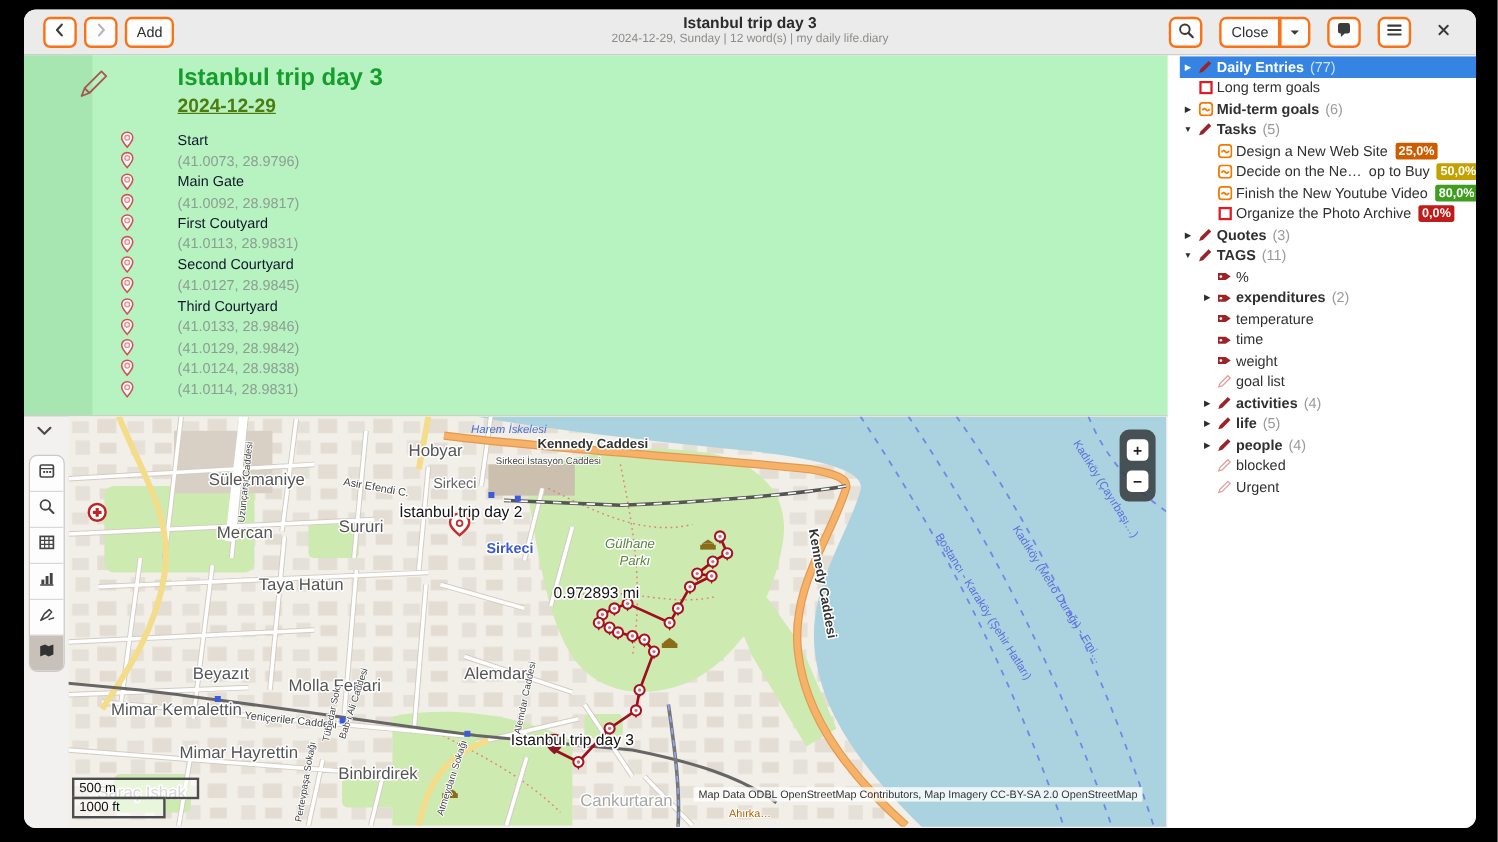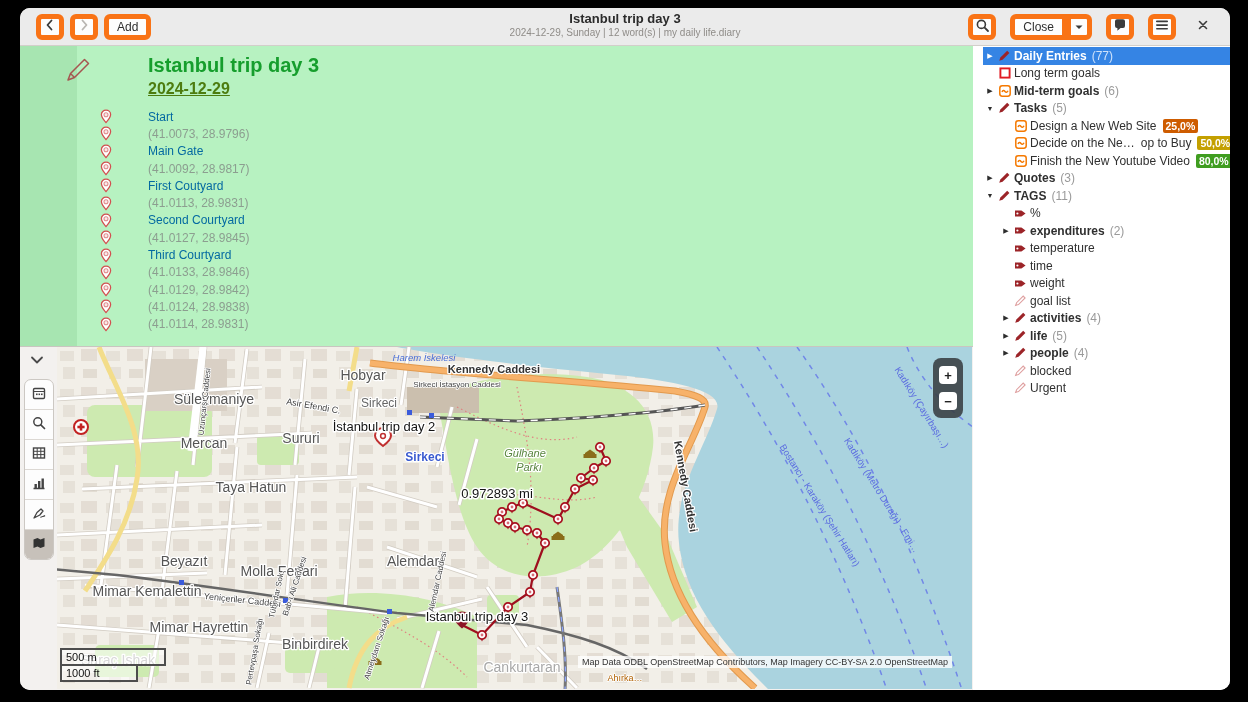--- a/index.html
+++ b/index.html
@@ -6,21 +6,21 @@
   body{width:1248px;height:702px;background:#000;position:relative;overflow:hidden;
        font-family:"Liberation Sans",sans-serif;-webkit-font-smoothing:antialiased}
   .window{position:absolute;left:20px;top:8px;width:1210px;height:682px;background:#fff;
           border-radius:10px;overflow:hidden;display:flex;flex-direction:column}
   
   .header{flex:0 0 37px;background:#ebebeb;border-bottom:1px solid #d2cfca;display:flex;
           align-items:center;position:relative}
   .hgroup{display:flex;align-items:center;gap:6px}
   .hleft{margin-left:16px}
   .hright{margin-left:auto;margin-right:14px;gap:14px}
-  .btn{background:#fdfdfd;border:5px solid #f97316;border-radius:6px;height:26px;min-width:26px;
+  .btn{background:#fdfdfd;border:2px solid #f97316;border-radius:6px;height:26px;min-width:26px;
        display:inline-flex;align-items:center;justify-content:center;font-size:12px;color:#2e2e2e;
        box-sizing:border-box;padding:0 8px;cursor:default}
   .btn.icon-btn{padding:0;width:28px}
   .split{display:flex}
   .split .btn:first-child{border-radius:6px 0 0 6px}
   .split .btn:last-child{border-radius:0 6px 6px 0;margin-left:-1px;width:24px;padding:0}
   .title-block{position:absolute;left:50%;transform:translateX(-50%);text-align:center;top:3px;line-height:1.25}
   .wtitle{font-size:13px;font-weight:bold;color:#2b2b2b}
   .wsub{font-size:10px;color:#8f8c88}
   .xclose{width:26px;height:26px;display:flex;align-items:center;justify-content:center;font-size:13px;color:#3a3a3a}
@@ -30,21 +30,21 @@
   .spacer{flex:0 0 10px;background:#fff}
   
   .editor{flex:0 0 300px;background:#b7f2c1;position:relative;overflow:hidden}
   .editor-margin{position:absolute;left:0;top:0;bottom:0;width:57px;background:#a7e5b1}
   .editor-pencil{position:absolute;left:44px;top:10px}
   .editor-title{position:absolute;left:128px;top:8px;font-size:20px;font-weight:bold;color:#169e2d}
   .date-link{position:absolute;left:128px;top:34px;font-size:16px;font-weight:bold;color:#4d7c0f;text-decoration:underline}
   .entries{position:absolute;left:0;top:62px;right:0}
   .entry{height:17.3px;display:flex;align-items:center}
   .entry .pin{margin-left:80px;width:12px;height:15px;flex:0 0 12px}
-  .entry .txt{margin-left:36px;font-size:12px;color:#0369a1}
+  .entry .txt{margin-left:36px;font-size:12px;color:#0f172a}
   .entry .txt.muted{color:#8c9e90}
   
   .map-panel{flex:1;border-top:1px solid #c9c5c0;position:relative;background:#f3f1ef;min-height:0}
   .collapse-btn{position:absolute;left:9px;top:5px}
   .tool-group{position:absolute;left:4px;top:32px;width:30px;border:1px solid #ccc8c3;border-radius:7px;
               overflow:hidden;background:#fdfdfd;box-sizing:border-box}
   .tool{height:29px;display:flex;align-items:center;justify-content:center;border-top:1px solid #dcd8d3}
   .tool:first-child{border-top:none}
   .tool.active{background:#c7c1ba}
   .map-canvas{position:absolute;left:37px;top:0;right:1px;bottom:1px;overflow:hidden;background:#f2efe8}
@@ -567,20 +567,30 @@
           <span class="exp"></span>
           <span class="ticon">
             <svg width="12" height="12" viewBox="0 0 12 12">
               <rect x="0.8" y="0.8" width="10.4" height="10.4" rx="2.4" fill="#fff" stroke="#f57900" stroke-width="1.5"></rect>
               <path d="M3 7 C3.8 5.2 5 5.2 6 6.4 C7 7.6 8.2 7.6 9 5.8" fill="none" stroke="#f57900" stroke-width="1.5"></path>
             </svg>
           </span>
           <span class="lbl">Finish the New Youtube Video</span>
           <span class="badge" style="background: rgb(63, 157, 32);">80,0%</span>
         </div>
+        <div class="srow lvl1">
+          <span class="exp"></span>
+          <span class="ticon">
+            <svg width="12" height="12" viewBox="0 0 12 12">
+              <rect x="1.4" y="1.4" width="9.2" height="9.2" fill="#fff" stroke="#e01b24" stroke-width="1.9"></rect>
+            </svg>
+          </span>
+          <span class="lbl">Organize the Photo Archive</span>
+          <span class="badge" style="background: rgb(192, 28, 28);">0,0%</span>
+        </div>
         <div class="srow">
           <span class="exp">▶</span>
           <span class="ticon">
             <svg width="13" height="12" viewBox="0 0 13 12">
               <path d="M1.2 10.8 L2.4 7.6 L9.2 0.8 L11.4 3 L4.6 9.8 Z" fill="#9c2428"></path>
             </svg>
           </span>
           <span class="lbl bold">Quotes</span>
           <span class="cnt">(3)</span>
         </div>

